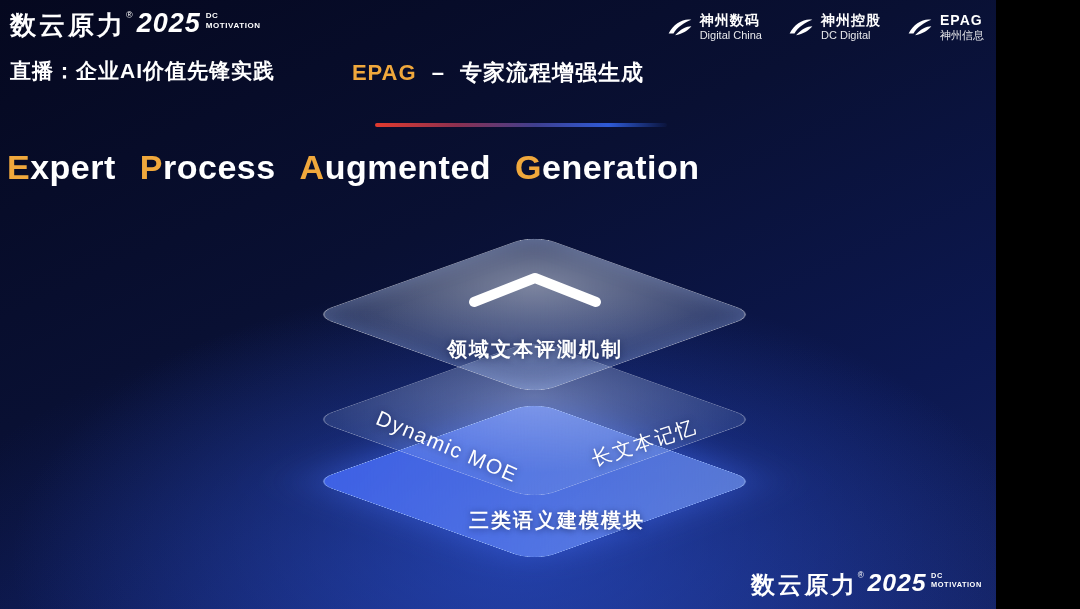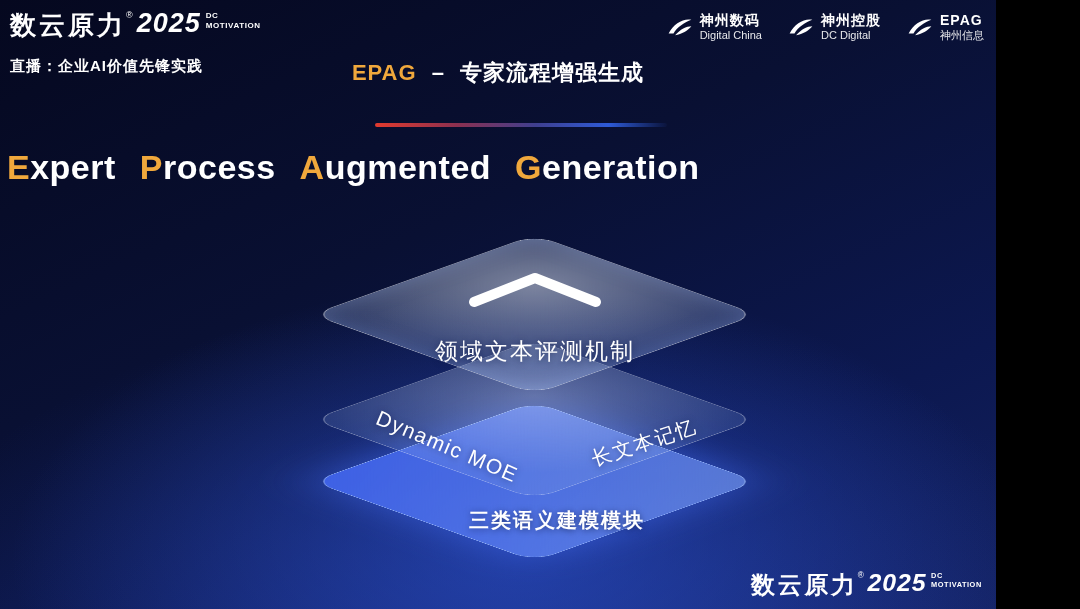--- a/index.html
+++ b/index.html
@@ -19,21 +19,21 @@
 
   
   .brand { position:absolute; display:flex; align-items:flex-start; white-space:nowrap; }
   .brand-top { left:10px; top:8px; }
   .brand-footer { right:14px; bottom:8px; transform:scale(0.92); transform-origin:100% 100%; }
   .brand-name { font-size:26px; font-weight:900; letter-spacing:3px; }
   .brand-reg { font-size:9px; margin-top:2px; }
   .brand-year { font-size:27px; font-weight:800; margin-left:4px; letter-spacing:1px; font-style:italic; }
   .brand-stack { display:flex; flex-direction:column; margin:3px 0 0 5px; font-size:8px; font-weight:700; letter-spacing:0.6px; line-height:1.2; }
 
-  .live-label { position:absolute; left:10px; top:57px; font-size:15px; font-weight:800; letter-spacing:1px; }
+  .live-label { position:absolute; left:10px; top:57px; font-size:21px; font-weight:800; letter-spacing:1px; }
 
   .page-title { position:absolute; top:58px; left:0; width:100%; text-align:center; font-size:22px; font-weight:800; letter-spacing:1px; }
   .title-sep { margin:0 8px; }
 
   .logos { position:absolute; top:12px; right:12px; display:flex; gap:26px; align-items:center; }
   .logo { display:flex; align-items:center; gap:7px; }
   .logo-icon svg { width:26px; height:26px; display:block; }
   .logo-text { display:flex; flex-direction:column; }
   .logo-name { font-size:14px; font-weight:700; letter-spacing:1px; line-height:1.2; }
   .logo-sub { font-size:11px; opacity:.9; line-height:1.2; }
@@ -54,21 +54,21 @@
   .layer-mid { top:262px; z-index:2;
     background: radial-gradient(circle at 35% 35%, rgba(220,232,255,0.38), rgba(150,180,235,0.16) 74%);
     border: 1.5px solid rgba(255,255,255,0.42); }
   .layer-bottom { top:324px; z-index:1;
     background: linear-gradient(60deg, rgba(64,100,238,0.92), rgba(122,160,255,0.66));
     border: 1.5px solid rgba(170,200,255,0.70);
     box-shadow: 0 0 70px rgba(70,110,245,0.55); }
 
   .chevron { position:absolute; left:535px; top:266px; transform:translateX(-50%); z-index:4; }
   .label-top { position:absolute; left:535px; top:336px; transform:translateX(-50%); z-index:4;
-    font-size:23px; font-weight:400; letter-spacing:2px; text-shadow:0 1px 6px rgba(10,20,60,0.5); }
+    font-size:20px; font-weight:700; letter-spacing:2px; text-shadow:0 1px 6px rgba(10,20,60,0.5); }
   .label-moe { position:absolute; left:382px; top:406px; transform:rotate(23deg); transform-origin:0 0; z-index:4;
     font-size:21px; letter-spacing:1.5px; text-shadow:0 1px 6px rgba(10,20,60,0.5); }
   .label-memory { position:absolute; left:588px; top:447px; transform:rotate(-18deg); transform-origin:0 0; z-index:4;
     font-size:20px; letter-spacing:2px; text-shadow:0 1px 6px rgba(10,20,60,0.5); }
   .label-bottom { position:absolute; left:557px; top:507px; transform:translateX(-50%); z-index:4;
     font-size:20px; font-weight:700; letter-spacing:2px; text-shadow:0 1px 6px rgba(10,20,60,0.6); }
 </style>
 </head>
 <body>
 

